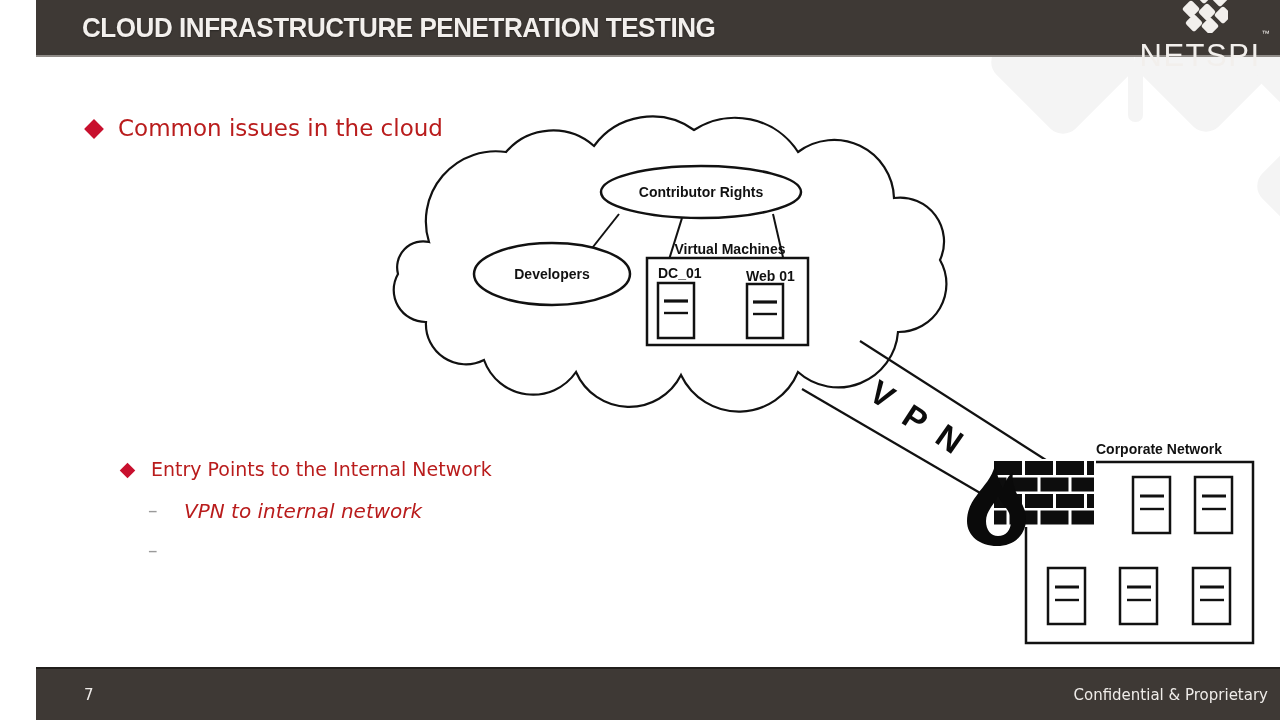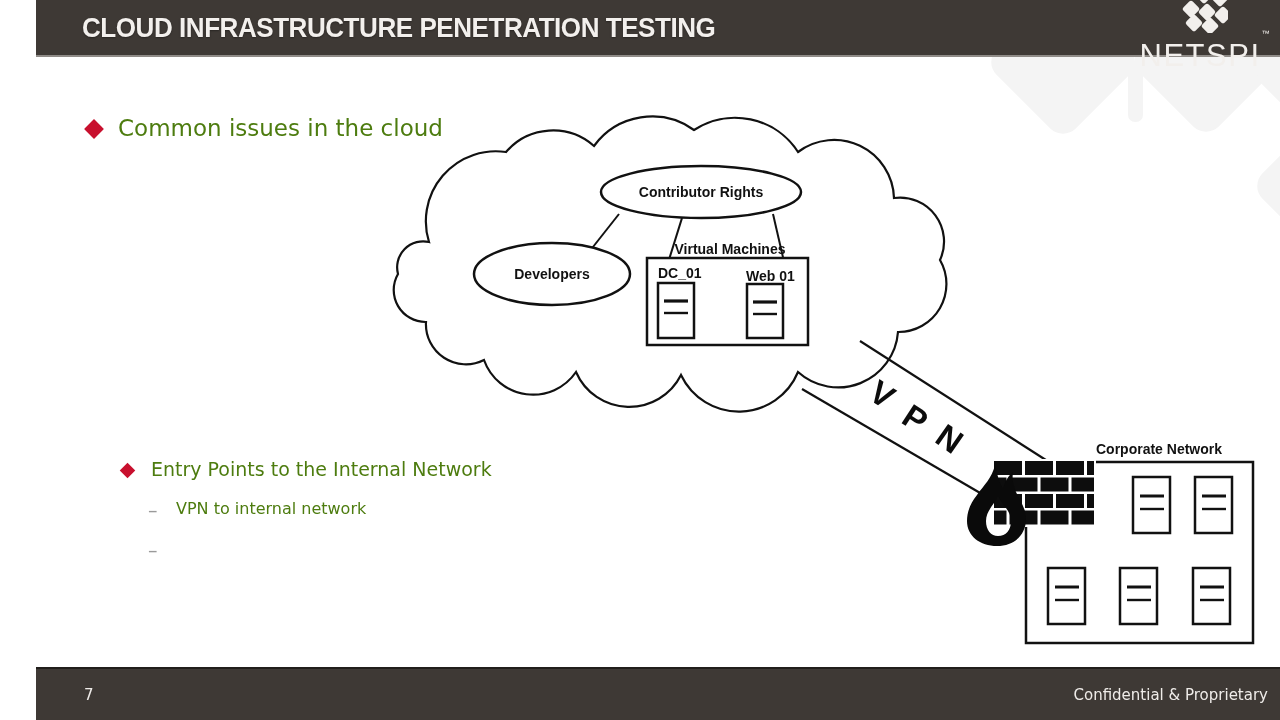--- a/index.html
+++ b/index.html
@@ -34,21 +34,21 @@
     background:#3E3935; border-top:2px solid #211e1b;
     display:flex; align-items:center; justify-content:space-between;
     padding:0 48px; z-index:6;
   }
   .footer-text { color:#efece9; font-size:15px; }
   
   .wm { position:absolute; background:#f4f4f4; z-index:0; }
   .wm-d { transform:rotate(45deg); border-radius:18px; }
   
   .diamond-bullet { position:absolute; background:#C8102E; transform:rotate(45deg); z-index:2; }
-  .txt { position:absolute; color:#4d7c0f; z-index:2; white-space:nowrap; }
+  .txt { position:absolute; color:#b91c1c; z-index:2; white-space:nowrap; }
   .dash { position:absolute; color:#9a9a9a; z-index:2; }
   
   .diagram { position:absolute; left:0; top:0; z-index:3; }
   .diagram text { font-family:"Liberation Sans", sans-serif; }
   .dlabel { font-weight:bold; font-size:14px; fill:#111; }
   .vpn-letter { font-weight:bold; font-size:33px; fill:#0c0c0c; }
 </style>
 </head>
 <body>
 
@@ -78,21 +78,21 @@
     </span>
   </header>
 
   <div class="diamond-bullet" style="left:51px; top:122px; width:14px; height:14px;"></div>
   <div class="txt" style="left:82px; top:115px; font-size:23px;">Common issues in the cloud</div>
 
   <div class="diamond-bullet" style="left:86px; top:465px; width:11px; height:11px;"></div>
   <div class="txt" style="left:115px; top:458px; font-size:19px;">Entry Points to the Internal Network</div>
 
   <div class="dash" style="left:112px; top:499px; font-size:19px;">–</div>
-  <div class="txt" style="left:140px; top:499px; font-size:16px;">VPN to internal network</div>
+  <div class="txt" style="left:148px; top:499px; font-size:20px;font-style:italic;">VPN to internal network</div>
 
   <div class="dash" style="left:112px; top:539px; font-size:19px;">–</div>
 
   <svg class="diagram" width="1280" height="720" viewBox="0 0 1280 720">
     <defs>
       <pattern id="bricks" x="958" y="461" width="31" height="33" patternUnits="userSpaceOnUse">
         <rect x="0" y="0" width="28" height="14" fill="#0d0d0d"></rect>
         <rect x="-15.5" y="16.5" width="28" height="14" fill="#0d0d0d"></rect>
         <rect x="15.5" y="16.5" width="28" height="14" fill="#0d0d0d"></rect>
       </pattern>

